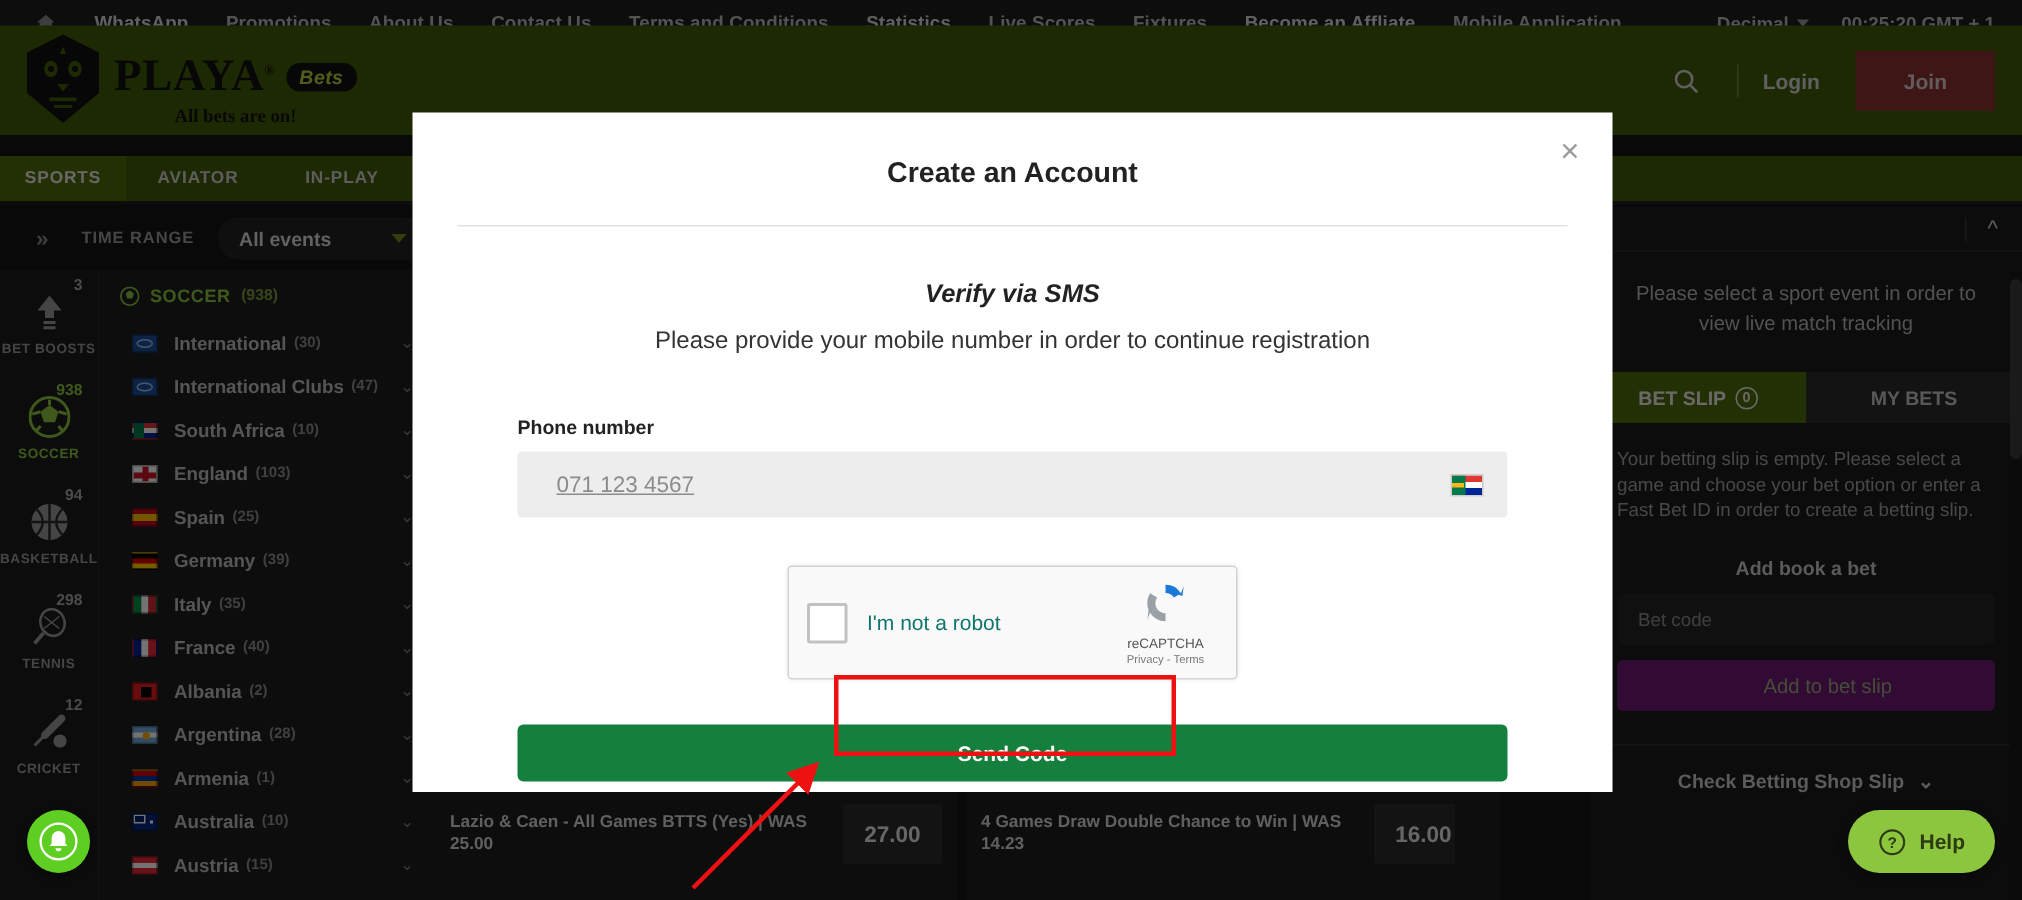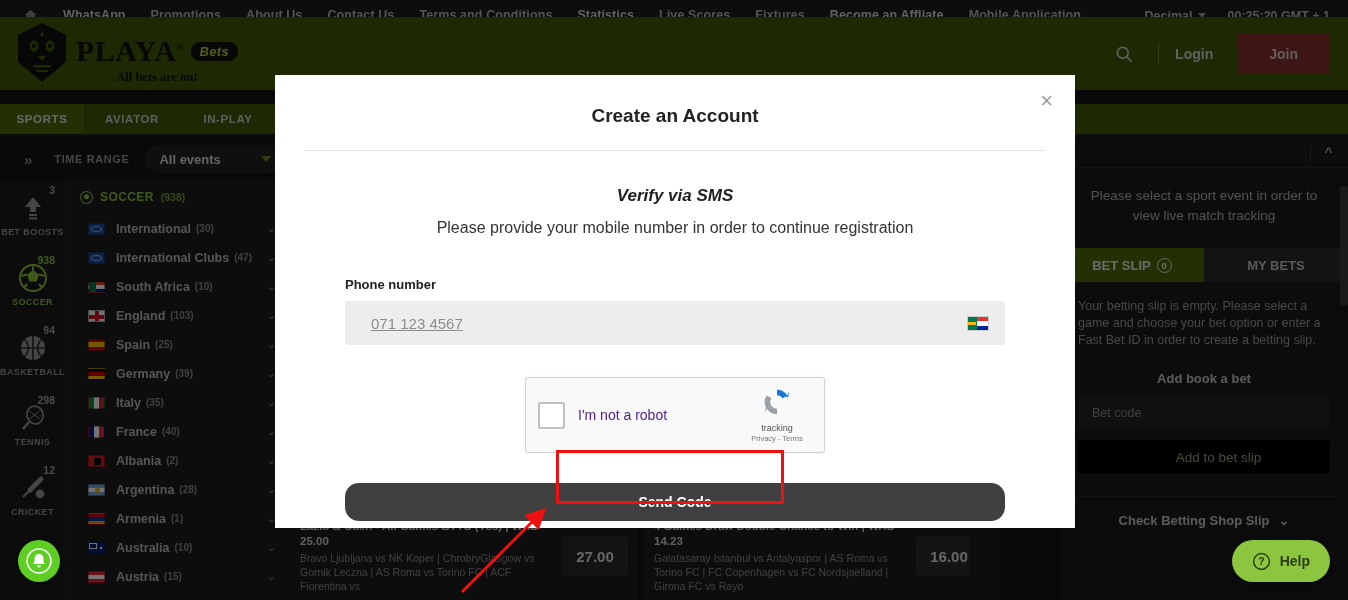--- a/index.html
+++ b/index.html
@@ -132,21 +132,21 @@
   .rp-top .up { color:#cfcfcf; font-size:15px; margin-right:16px; cursor:pointer; }
   .rp-track { padding:18px 22px 22px; text-align:center; color:#b5b5b5; font-size:13.5px; line-height:20px; }
   .rp-tabs { display:flex; height:34px; }
   .rp-tabs .rt { flex:1; display:flex; align-items:center; justify-content:center; gap:6px; font-size:13px; font-weight:bold; cursor:pointer;}
   .rp-tabs .rt.active { background:#4d6c08; color:#e9e9e9; }
   .rp-tabs .rt.idle { background:#2a2a2a; color:#c3c3c3; }
   .pillnum { border:1.5px solid currentColor; border-radius:50%; width:15px; height:15px; font-size:9.5px; display:flex;align-items:center;justify-content:center; font-weight:bold;}
   .rp-empty { padding:16px 18px 4px; color:#9f9f9f; font-size:12.5px; line-height:17px; }
   .rp-abb { text-align:center; color:#c9c9c9; font-size:13px; font-weight:bold; margin-top:18px; }
   .rp-code { margin:10px 18px 0; height:34px; background:#242424; border-radius:4px; display:flex; align-items:center; padding-left:14px; color:#8d8d8d; font-size:12.5px; }
-  .rp-add { margin:10px 18px 0; height:34px; background:#000000; border-radius:4px; display:flex; align-items:center; justify-content:center; color:#9aa87a; font-size:13.5px; cursor:pointer;padding-left:29px;}
+  .rp-add { margin:10px 18px 0; height:34px; background:#701a75; border-radius:4px; display:flex; align-items:center; justify-content:center; color:#9aa87a; font-size:13.5px; cursor:pointer;padding-left:29px;}
   .rp-check { margin-top:22px; border-top:1px solid #2a2a2a; padding-top:16px; text-align:right; color:#c9c9c9; font-size:13px; font-weight:bold; display:flex;align-items:center;justify-content:center;gap:9px; cursor:pointer;}
 
   
   .mask { position:absolute; inset:0; background:rgba(0,0,0,.55); }
   .modal {
     position:absolute; left:275px; top:75px; width:800px; height:453px;
     background:#fff; overflow:hidden;
   }
   .mod-close { position:absolute; right:22px; top:15px; color:#9b9b9b; font-size:22px; line-height:1; cursor:pointer; font-family:"Liberation Sans",sans-serif;}
   .mod-title { text-align:center; font-size:19px; font-weight:bold; color:#222; padding-top:30px; }
@@ -158,26 +158,26 @@
     margin:9px 70px 0; height:44px; background:#ededed; border-radius:3px;
     display:flex; align-items:center; padding:0 16px 0 26px;
   }
   .phone-field .ph { color:#8c8c8c; font-size:15px; flex:1;text-decoration:underline; }
   .recaptcha {
     margin:32px auto 0; width:300px; height:76px; background:#f9f9f9;
     border:1px solid #d3d3d3; border-radius:3px; display:flex; align-items:center; padding:0 12px;
     box-shadow:0 0 3px rgba(0,0,0,.08);
   }
   .rc-box { width:27px;height:27px;border:2px solid #c1c1c1;background:#fff;border-radius:2px;flex:none;cursor:pointer;}
-  .rc-lbl { font-size:14px; color:#4c1d95; margin-left:13px; flex:1; }
+  .rc-lbl { font-size:14px; color:#0f766e; margin-left:13px; flex:1; }
   .rc-brand { text-align:center; width:70px; }
   .rc-name { font-size:9px; color:#555; margin-top:2px; }
   .rc-links { font-size:7.5px; color:#777; margin-top:1px; }
   .sendcode {
-    margin:30px 70px 0; height:38px; background:#404040; border:none; border-radius:14px;
+    margin:30px 70px 0; height:38px; background:#15803d; border:none; border-radius:4px;
     color:#fff; font-size:14px; font-weight:bold; width:660px; cursor:pointer;
     font-family:"Liberation Sans",sans-serif;
   }
 
   
   .anno-box { position:absolute; left:556px; top:450px; width:228px; height:54px; border:3px solid #ee1111; pointer-events:none; }
   .anno-arrow { position:absolute; left:440px; top:500px; width:130px; height:100px; pointer-events:none; }
 
   
   .bell {
@@ -437,28 +437,26 @@
       <span class="lgcount">(15)</span>
       <span class="lgchev">⌄</span>
     </div>
   </div>
 
   <div class="center">
     <div class="cards">
       <div class="bcard">
         <div class="txt">
           <div class="ttl">Lazio &amp; Caen - All Games BTTS (Yes) | WAS 25.00</div>
-          <div class="sub">Bravo Ljubljana vs NK Koper | ChrobryGlasgow vs Gornik Leczna | AS Roma vs Torino FC | ACF Fiorentina vs</div>
         </div>
         <div class="odd">27.00</div>
       </div>
       <div class="bcard">
         <div class="txt">
           <div class="ttl">4 Games Draw Double Chance to Win | WAS 14.23</div>
-          <div class="sub">Galatasaray Istanbul vs Antalyaspor | AS Roma vs Torino FC | FC Copenhagen vs FC Nordsjaelland | Girona FC vs Rayo</div>
         </div>
         <div class="odd">16.00</div>
       </div>
     </div>
     <div class="carousel-next">›</div>
   </div>
 
   <div class="rpanel">
     <div class="rp-top">
       <div class="bar"></div>
@@ -508,21 +506,21 @@
       <div class="rc-box"></div>
       <div class="rc-lbl">I'm not a robot</div>
       <div class="rc-brand">
         <svg width="30" height="30" viewBox="0 0 32 32">
           <path d="M16 3 a13 13 0 0 1 11 6 l-5 3 a7.5 7.5 0 0 0 -6 -3.2 z" fill="#1c79d8"></path>
           <path d="M27 9 l2 -5 l-1 7 l-6 -2 z" fill="#1c79d8"></path>
           <path d="M16 29 a13 13 0 0 1 -11 -6 l5 -3 a7.5 7.5 0 0 0 6 3.2 z" fill="#9aa0a6"></path>
           <path d="M5 23 l-2 5 l1 -7 l6 2 z" fill="#9aa0a6"></path>
           <path d="M5 23 a13 13 0 0 1 0 -14 l5 3 a7.5 7.5 0 0 0 0 8 z" fill="#9aa0a6"></path>
         </svg>
-        <div class="rc-name">tracking</div>
+        <div class="rc-name">reCAPTCHA</div>
         <div class="rc-links">Privacy - Terms</div>
       </div>
     </div>
 
     <button class="sendcode">Send Code</button>
 
     
   </div>
 
   <div class="anno-box"></div>

